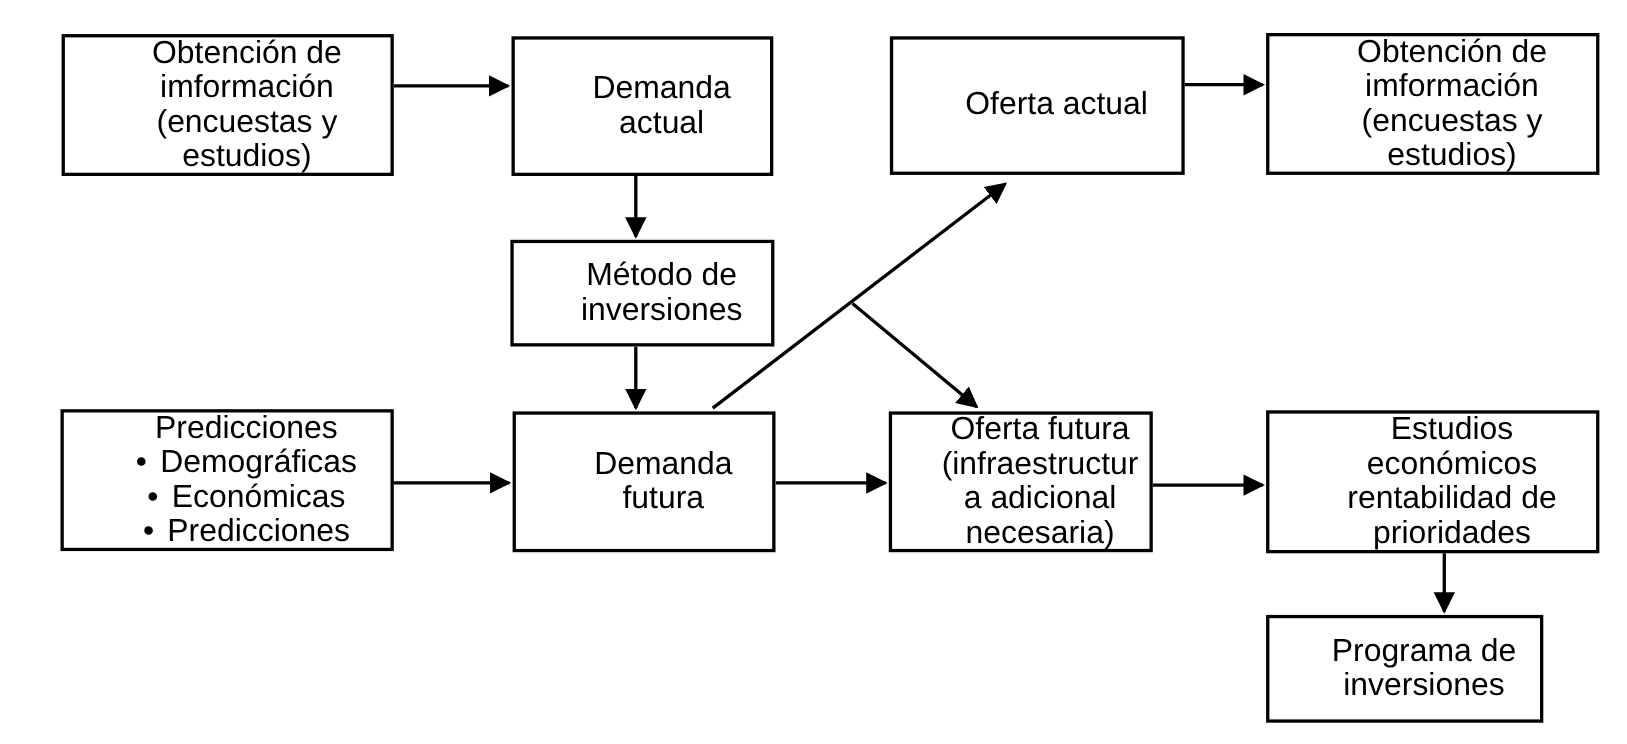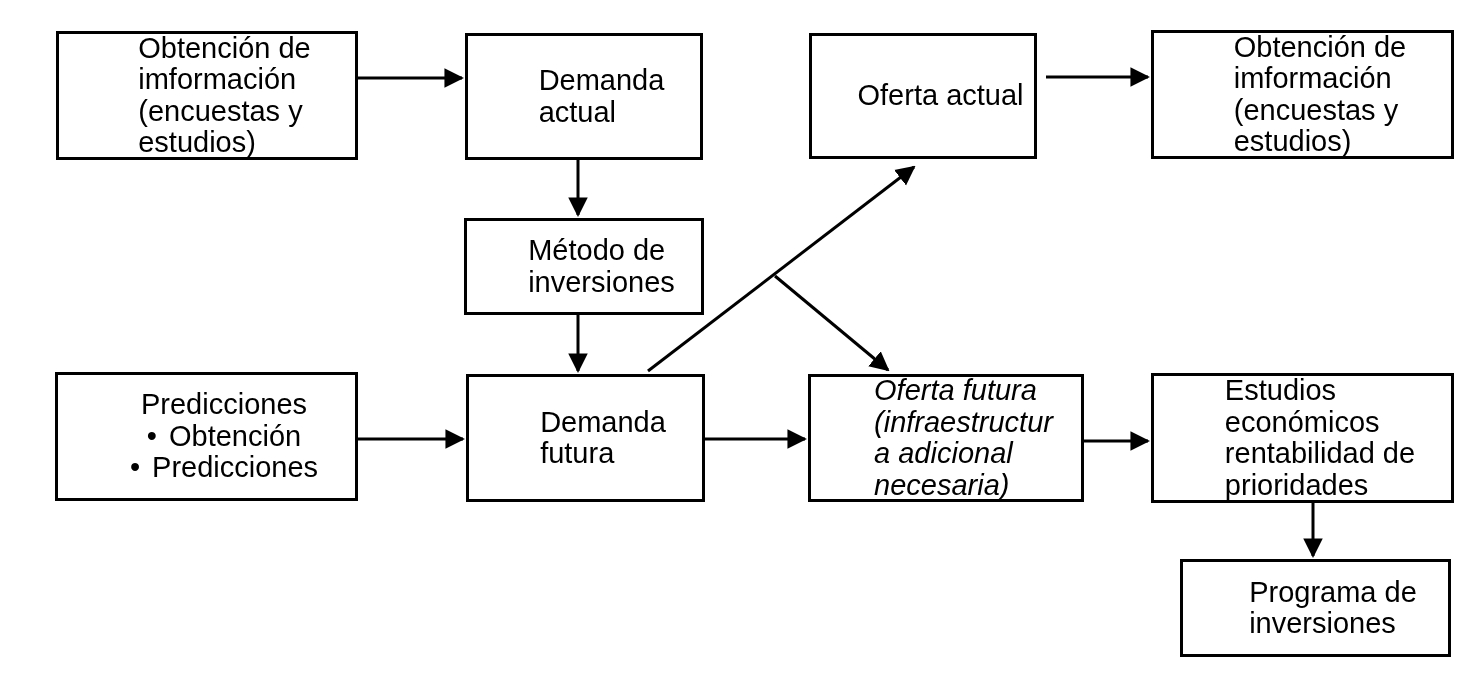--- a/index.html
+++ b/index.html
@@ -18,39 +18,40 @@
   }
   .node {
     position: absolute;
     box-sizing: border-box;
     border: 3px solid #000000;
     background: #ffffff;
     display: flex;
     flex-direction: column;
     align-items: center;
     justify-content: center;
+    text-align: center;
     font-size: 29px;
     line-height: 31.5px;
     padding-left: 35px;
   }
   .label { white-space: pre-line; }
   .bullet-row { white-space: nowrap; }
   .bullet { margin-right: 12px; }
 
   
   #n-obtencion-izq   { left: 56px;   top: 31px;  width: 302px; height: 129px; }
   #n-demanda-actual  { left: 465px;  top: 33px;  width: 238px; height: 127px; }
-  #n-oferta-actual   { left: 809px;  top: 33px;  width: 228px; height: 126px; }
+  #n-oferta-actual   { left: 809px;  top: 33px;  width: 268px; height: 126px; }
   #n-obtencion-der   { left: 1151px; top: 30px;  width: 303px; height: 129px; }
   #n-metodo          { left: 464px;  top: 218px; width: 240px; height: 97px; }
   #n-predicciones    { left: 55px;   top: 372px; width: 303px; height: 129px; }
   #n-demanda-futura  { left: 466px;  top: 374px; width: 239px; height: 128px; }
-  #n-oferta-futura   { left: 808px;  top: 374px; width: 276px; height: 128px; font-style: italic; }
+  #n-oferta-futura   { left: 808px;  top: 374px; width: 240px; height: 128px; }
   #n-estudios        { left: 1151px; top: 373px; width: 303px; height: 130px; }
-  #n-programa        { left: 1151px; top: 559px; width: 271px; height: 98px; margin-left: 29px; }
+  #n-programa        { left: 1151px; top: 559px; width: 252px; height: 98px; }
 
   #arrow-layer {
     position: absolute;
     left: 0; top: 0;
     width: 1479px;
     height: 676px;
     pointer-events: none;
   }
   #arrow-layer line {
     stroke: #000000;
@@ -107,21 +108,22 @@
 estudios)</div>
   </div>
 
   <div class="node" id="n-metodo">
     <div class="label">Método de
 inversiones</div>
   </div>
 
   <div class="node" id="n-predicciones">
     <div class="label">Predicciones</div>
-    <div class="bullet-row"><span class="bullet">•</span><span>Obtención</span></div>
+    <div class="bullet-row"><span class="bullet">•</span><span>Demográficas</span></div>
+    <div class="bullet-row"><span class="bullet">•</span><span>Económicas</span></div>
     <div class="bullet-row"><span class="bullet">•</span><span>Predicciones</span></div>
   </div>
 
   <div class="node" id="n-demanda-futura">
     <div class="label">Demanda
 futura</div>
   </div>
 
   <div class="node" id="n-oferta-futura">
     <div class="label">Oferta futura

